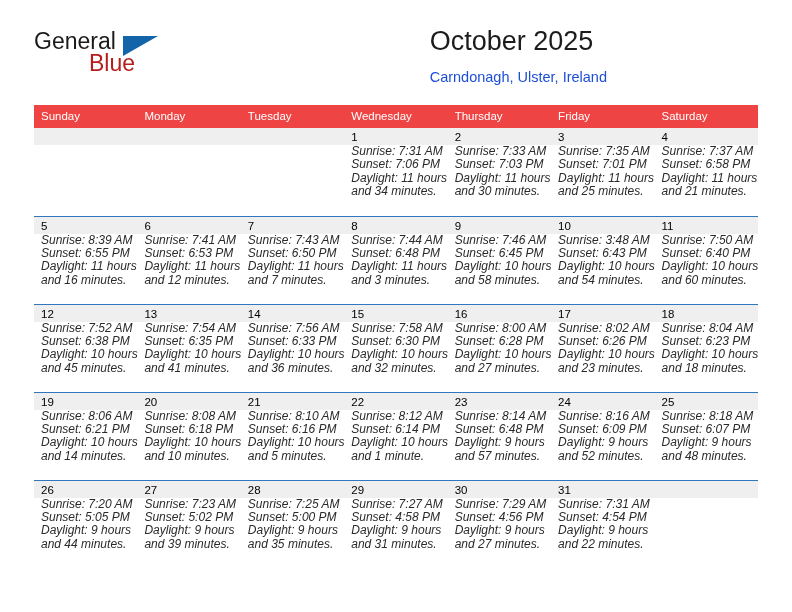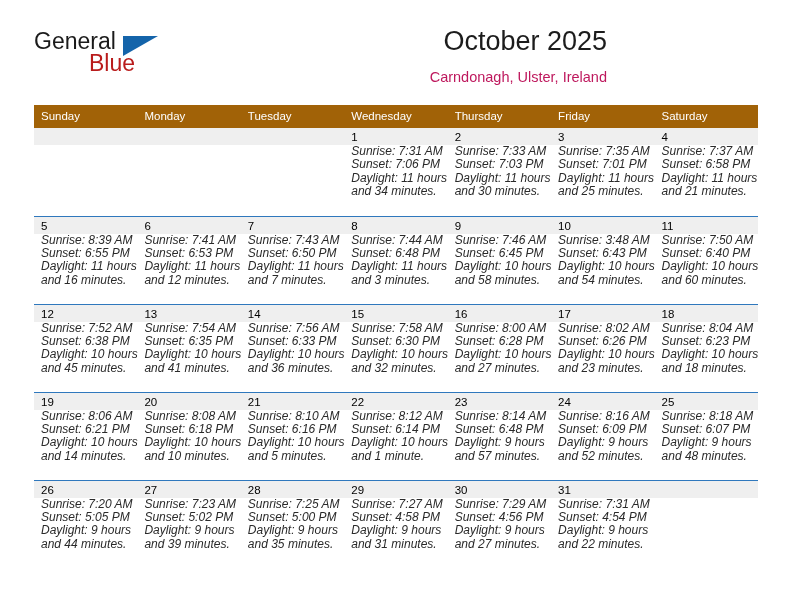--- a/index.html
+++ b/index.html
@@ -65,49 +65,48 @@
     width: 0;
     height: 0;
     border-left: 35px solid #1464aa;
     border-bottom: 20px solid transparent;
   }
 
   .title-wrap {
     position: absolute;
     right: 0;
     top: -4px;
-    text-align: right;
   }
   .cal-title {
     font-size: 27px;
     color: #1c1c1c;
     line-height: 34px;
     white-space: nowrap;
     font-weight: normal;
     margin: 0;
   }
   .cal-sub {
     font-size: 14.5px;
-    color: #be185d;
+    color: #1d4ed8;
     line-height: 20px;
     margin-top: 9px;
     white-space: nowrap;
   }
 
   
   .cal {
     position: absolute;
     left: 34px;
     top: 105px;
     width: 724px;
     border-collapse: collapse;
     table-layout: fixed;
   }
   .cal th {
-    background: #a16207;
+    background: #ef4444;
     color: #ffffff;
     font-weight: normal;
     font-size: 11.5px;
     text-align: left;
     padding: 5px 0 5px 7px;
     height: 12px;
     line-height: 13px;
     border: none;
   }
   .cal td {

